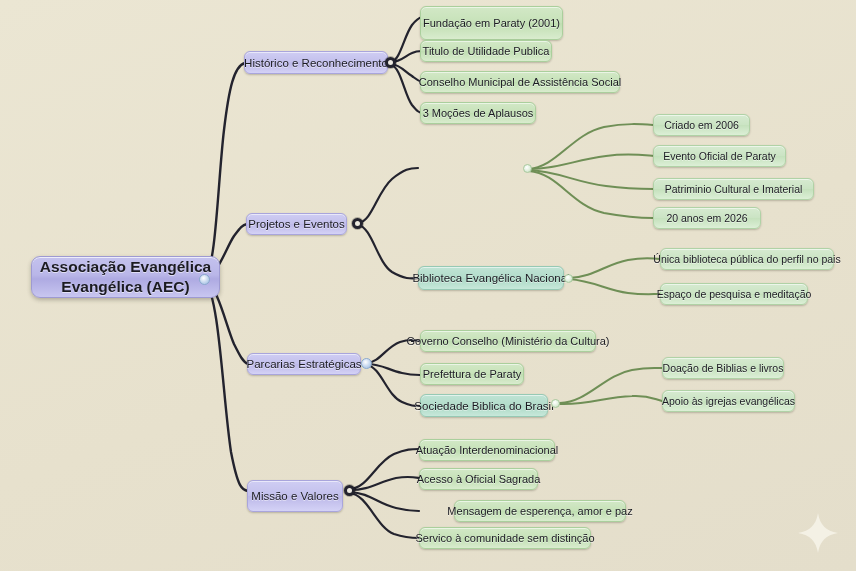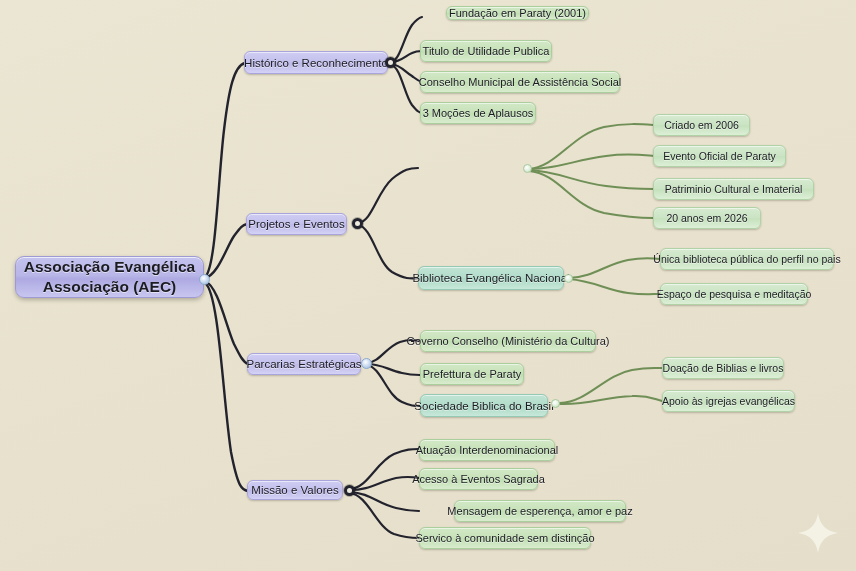--- a/index.html
+++ b/index.html
@@ -37,20 +37,21 @@
   .node.root {
     border-radius: 9px;
     font-size: 15.5px;
     font-weight: bold;
     line-height: 1.28;
     text-align: center;
     padding: 0 10px;
     background: linear-gradient(180deg, #c4c2ee 0%, #b9b6e8 45%, #aeaae2 55%, #c8c6f0 100%);
     border: 1px solid #9e9ad2;
     box-shadow: 0 2px 4px rgba(60,55,40,0.32), inset 0 1px 0 rgba(255,255,255,0.7);
+    margin-left: 16px;
   }
   .node.root span { display: block; }
   .node.lvl1 {
     font-size: 11.5px;
     background: linear-gradient(180deg, #cfcdf3 0%, #c3c0ec 48%, #bcb8e8 52%, #d4d2f6 100%);
     border: 1px solid #a9a5dc;
   }
   .node.lvl2-teal {
     font-size: 11.5px;
     background: linear-gradient(180deg, #bfe3d4 0%, #b3ddcb 48%, #abd8c5 52%, #c7e8da 100%);
@@ -148,31 +149,31 @@
       <path d="M350,489 C368,488 376,462 394,454 C406,449 412,449 419,449"></path>
       <path d="M350,490 C370,490 378,482 396,478 C408,476 413,477 419,478"></path>
       <path d="M350,492 C370,493 378,504 396,508 C408,511 413,511 419,511"></path>
       <path d="M350,493 C368,495 376,527 394,534 C406,538 412,538 419,538"></path>
     </g>
   </svg>
 
   <div class="node root" style="left:15px; top:256px; width:189px; height:42px;">
     <div>
       <span>Associação Evangélica</span>
-      <span>Associação (AEC)</span>
+      <span>Evangélica (AEC)</span>
     </div>
   </div>
   <div class="hub blue" style="left:199px; top:274px;"></div>
 
   <div class="node lvl1" style="left:244px; top:51px; width:144px; height:23px;">
     <span>Histórico e Reconhecimento</span>
   </div>
   <div class="hub dark" style="left:385px; top:57px;"></div>
 
-  <div class="node leaf" style="left:420px; top:6px; width:143px; height:14px;margin-left:26px;">
+  <div class="node leaf" style="left:420px; top:6px; width:143px; height:34px;">
     <span>Fundação em Paraty (2001)</span>
   </div>
   <div class="node leaf" style="left:420px; top:40px; width:132px; height:22px;">
     <span>Titulo de Utilidade Publica</span>
   </div>
   <div class="node leaf" style="left:420px; top:71px; width:200px; height:22px;">
     <span>Conselho Municipal de Assistência Social</span>
   </div>
   <div class="node leaf" style="left:420px; top:102px; width:116px; height:22px;">
     <span>3 Moções de Aplausos</span>
@@ -226,30 +227,30 @@
   </div>
   <div class="hub green" style="left:551px; top:399px;"></div>
 
   <div class="node leaf3" style="left:662px; top:357px; width:122px; height:22px;">
     <span>Doação de Biblias e livros</span>
   </div>
   <div class="node leaf3" style="left:662px; top:390px; width:133px; height:22px;">
     <span>Apoio às igrejas evangélicas</span>
   </div>
 
-  <div class="node lvl1" style="left:247px; top:480px; width:96px; height:20px;">
+  <div class="node lvl1" style="left:247px; top:480px; width:96px; height:32px;">
     <span>Missão e Valores</span>
   </div>
   <div class="hub dark" style="left:344px; top:485px;"></div>
 
   <div class="node leaf" style="left:419px; top:439px; width:136px; height:22px;">
     <span>Atuação Interdenominacional</span>
   </div>
   <div class="node leaf" style="left:419px; top:468px; width:119px; height:22px;">
-    <span>Acesso à Eventos Sagrada</span>
+    <span>Acesso à Oficial Sagrada</span>
   </div>
   <div class="node leaf" style="left:419px; top:500px; width:172px; height:22px;margin-left:35px;">
     <span>Mensagem de esperença, amor e paz</span>
   </div>
   <div class="node leaf" style="left:419px; top:527px; width:172px; height:22px;">
     <span>Servico à comunidade sem distinção</span>
   </div>
 
   <svg id="sparkle" viewBox="0 0 44 44">
     <path d="M22 2 C24 14 30 20 42 22 C30 24 24 30 22 42 C20 30 14 24 2 22 C14 20 20 14 22 2 Z" fill="#f4f1e6" opacity="0.95"></path>

